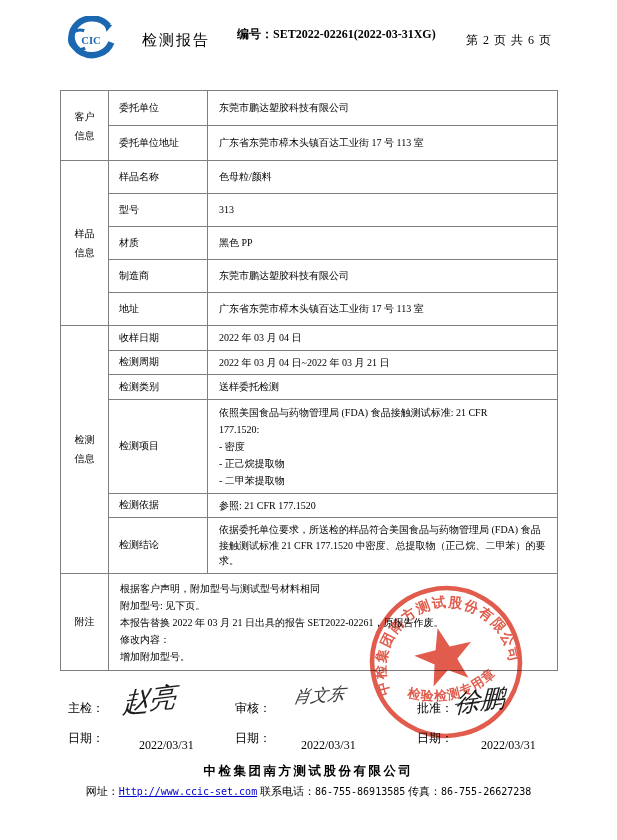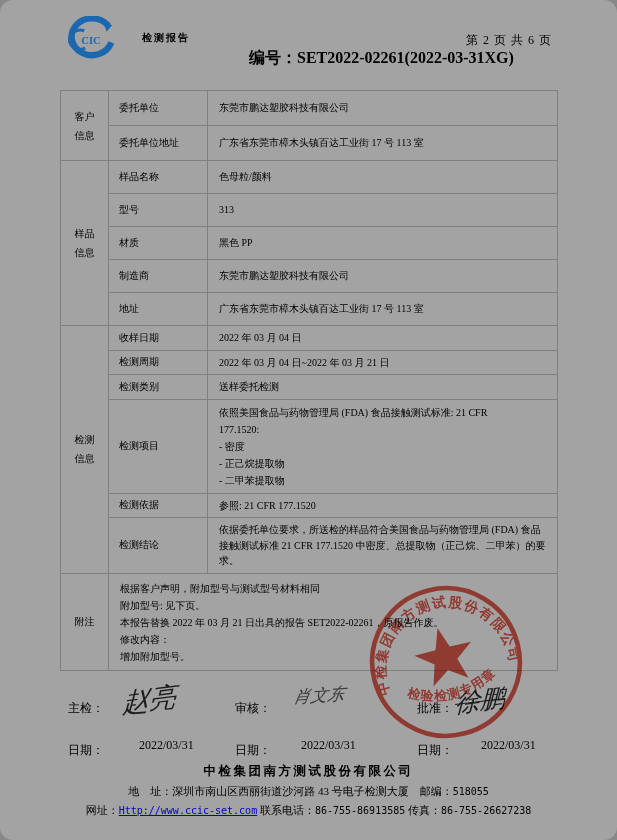--- a/index.html
+++ b/index.html
@@ -1,26 +1,26 @@
 <!DOCTYPE html>
 <html><head>
 <meta charset="utf-8">
 <style>
   * { margin:0; padding:0; box-sizing:border-box; }
   html,body { background:#888; }
   body { font-family:"Liberation Serif","DejaVu Serif",serif; }
   .page {
     position:relative; width:617px; height:840px; margin:0 auto;
-    background:#a3a3a3; overflow:hidden; color:#000;border-radius:13px;
+    background:#ffffff; overflow:hidden; color:#000;
   }
 
   
   .hdr-logo { position:absolute; left:62px; top:16px; width:58px; height:47px; }
-  .hdr-title { position:absolute; left:142px; top:31px; font-size:10px; font-weight:bold; letter-spacing:2px; }
-  .hdr-no { position:absolute; left:237px; top:48px; font-size:16px; font-weight:bold;margin-left:12px; }
+  .hdr-title { position:absolute; left:142px; top:31px; font-size:15px; font-weight:normal; letter-spacing:2px; }
+  .hdr-no { position:absolute; left:237px; top:26px; font-size:12px; font-weight:bold; }
   .hdr-page { position:absolute; left:466px; top:32px; font-size:12px; font-weight:normal; letter-spacing:1px; }
 
   
   table.report { position:absolute; left:60px; top:90px; width:497px;
     border-collapse:collapse; table-layout:fixed; font-size:10px; }
   table.report td { border:1px solid #7f7f7f; vertical-align:middle; }
   .group-cell { width:48px; text-align:center; line-height:1.9; padding:2px 0; }
   .label-cell { width:99px; padding-left:10px; }
   .value-cell { width:350px; padding:4px 8px 4px 11px; line-height:1.55; }
   .value-cell div { line-height:1.7; }
@@ -36,21 +36,21 @@
     mix-blend-mode:multiply; }
 
   
   .sig-area { position:absolute; left:0; top:682px; width:617px; height:75px; font-size:12px;text-decoration:underline; }
   .sig-area span { position:absolute; white-space:nowrap; }
   .role { top:18px; }
   .sig { font-style:italic; color:#1c1c1c; transform:rotate(-7deg) skewX(-9deg); }
   .sig-1 { left:122px; top:0px; font-size:27px; }
   .sig-2 { left:294px; top:2px; font-size:17px; color:#3a3a3a; transform:rotate(-4deg) skewX(-14deg); }
   .sig-3 { left:455px; top:2px; font-size:25px; text-decoration:line-through; text-decoration-thickness:1px; }
-  .dlabel { top:60px;text-align:center; }
+  .dlabel { top:48px;text-align:center; }
   .dval { top:56px; }
 
   
   .footer { position:absolute; left:0; top:763px; width:617px; text-align:center; }
   .f-company { font-size:12.5px; font-weight:bold; letter-spacing:2.5px; }
   .f-line { font-size:11px; margin-top:4px; }
   .mono { font-family:"DejaVu Sans Mono","Liberation Mono",monospace; font-size:10px; }
   .link { color:#0000cc; text-decoration:underline; }
 </style>
 </head>
@@ -193,22 +193,19 @@
     <span class="dval" style="left:139px">2022/03/31</span>
     <span class="dlabel" style="left:235px">日期：</span>
     <span class="dval" style="left:301px">2022/03/31</span>
     <span class="dlabel" style="left:417px">日期：</span>
     <span class="dval" style="left:481px">2022/03/31</span>
   </div>
 
   <div class="footer">
     <div class="f-company">中检集团南方测试股份有限公司</div>
     <div class="f-line">
-      <span>地　址：</span><span>深圳市南山区西丽街道沙河路 43 号电子检测大厦</span>　<span>邮编：</span><span class="mono">518055</span>
-    </div>
-    <div class="f-line">
       <span>网址：</span><span class="mono link">Http://www.ccic-set.com</span>
       <span>联系电话：</span><span class="mono">86-755-86913585</span>
       <span>传真：</span><span class="mono">86-755-26627238</span>
     </div>
   </div>
 
 </div>
 
 </body></html>

